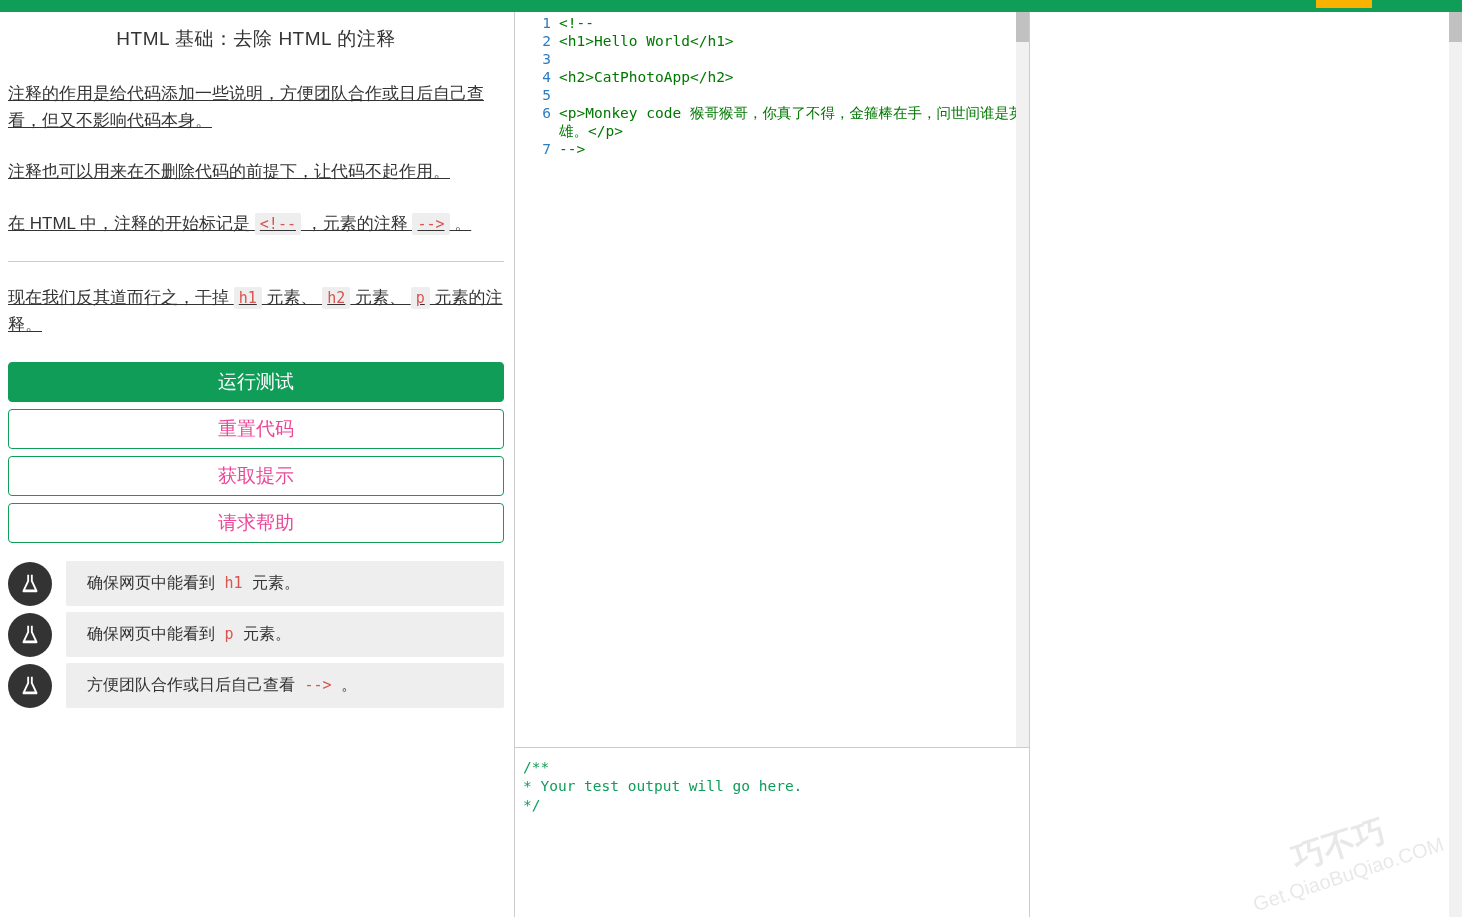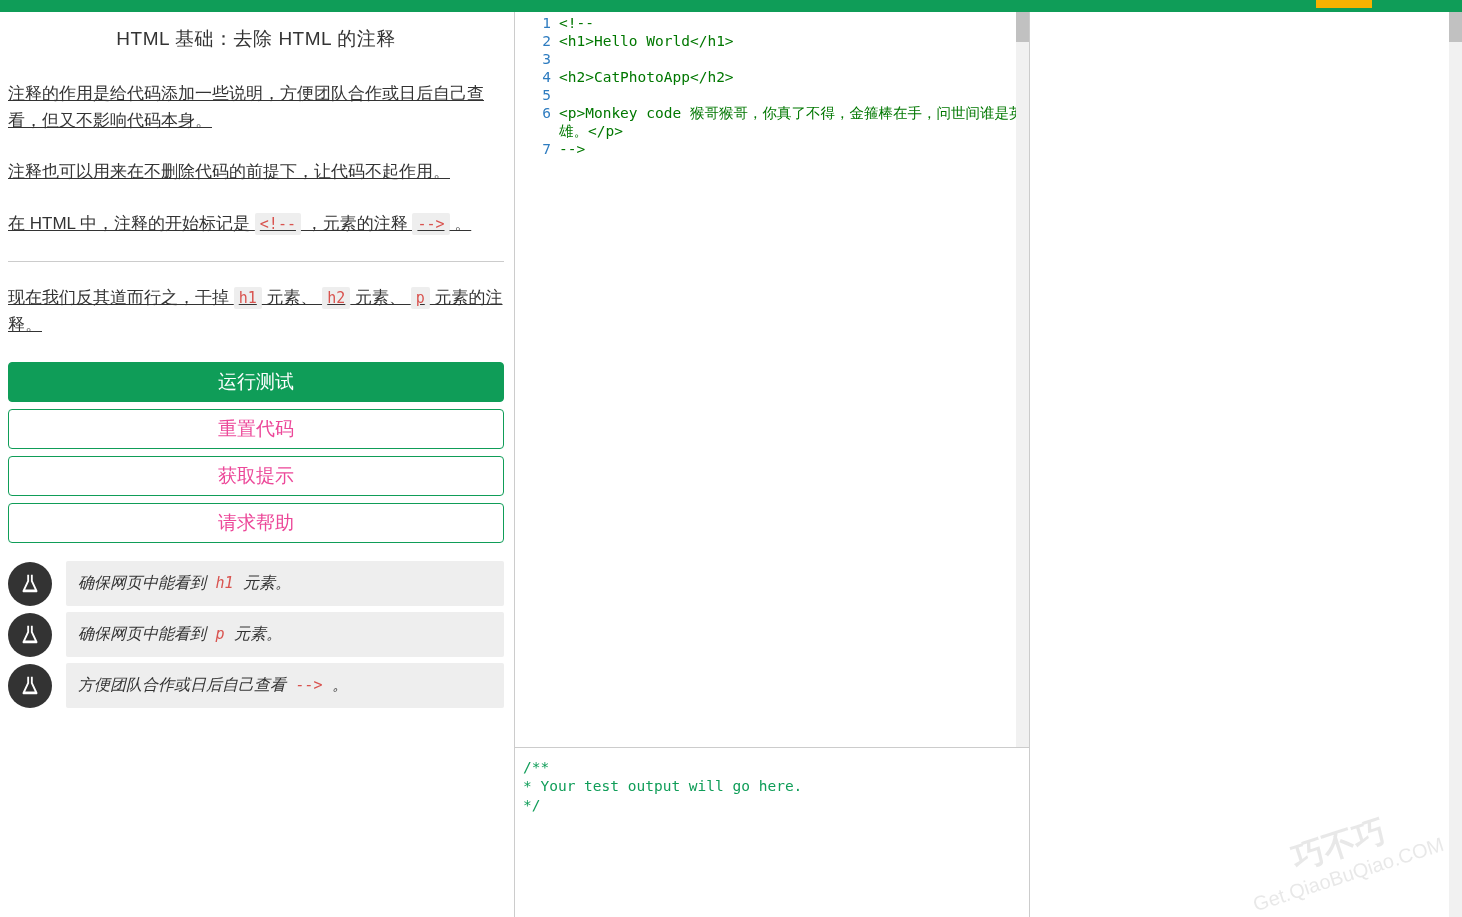--- a/index.html
+++ b/index.html
@@ -99,25 +99,24 @@
     display: flex;
     align-items: center;
     justify-content: center;
     flex-shrink: 0;
     margin-right: 14px;
   }
   .test-icon svg { width: 22px; height: 22px; fill: #fff; }
   .test-text {
     background: #eee;
     flex: 1;
-    padding: 12px 12px;
+    padding: 12px 21px;
     font-size: 16px;
     color: #333;
     border-radius: 2px;
-    font-style: italic;
   }
   
   .middle {
     width: 516px;
     position: relative;
     border-left: 1px solid #ccc;
     border-right: 1px solid #ccc;
     display: flex;
     flex-direction: column;
   }

